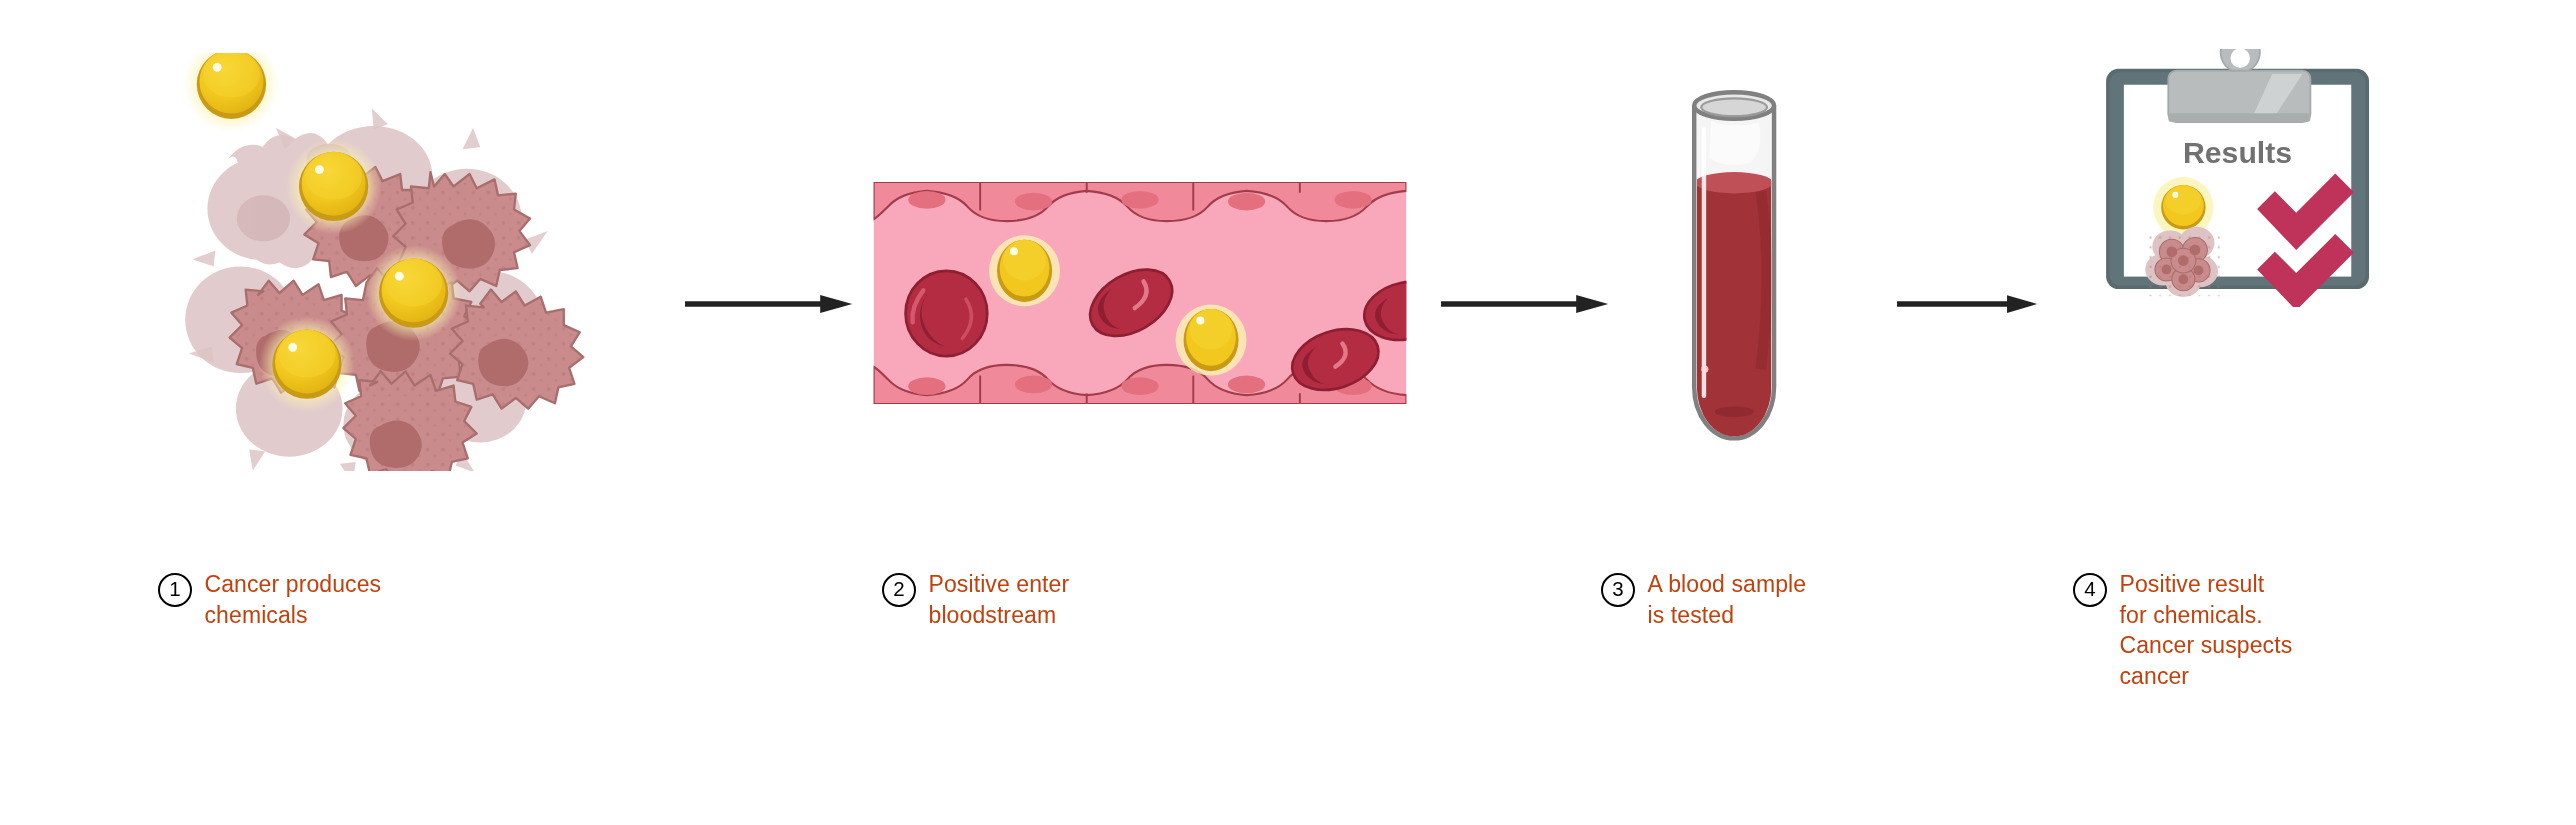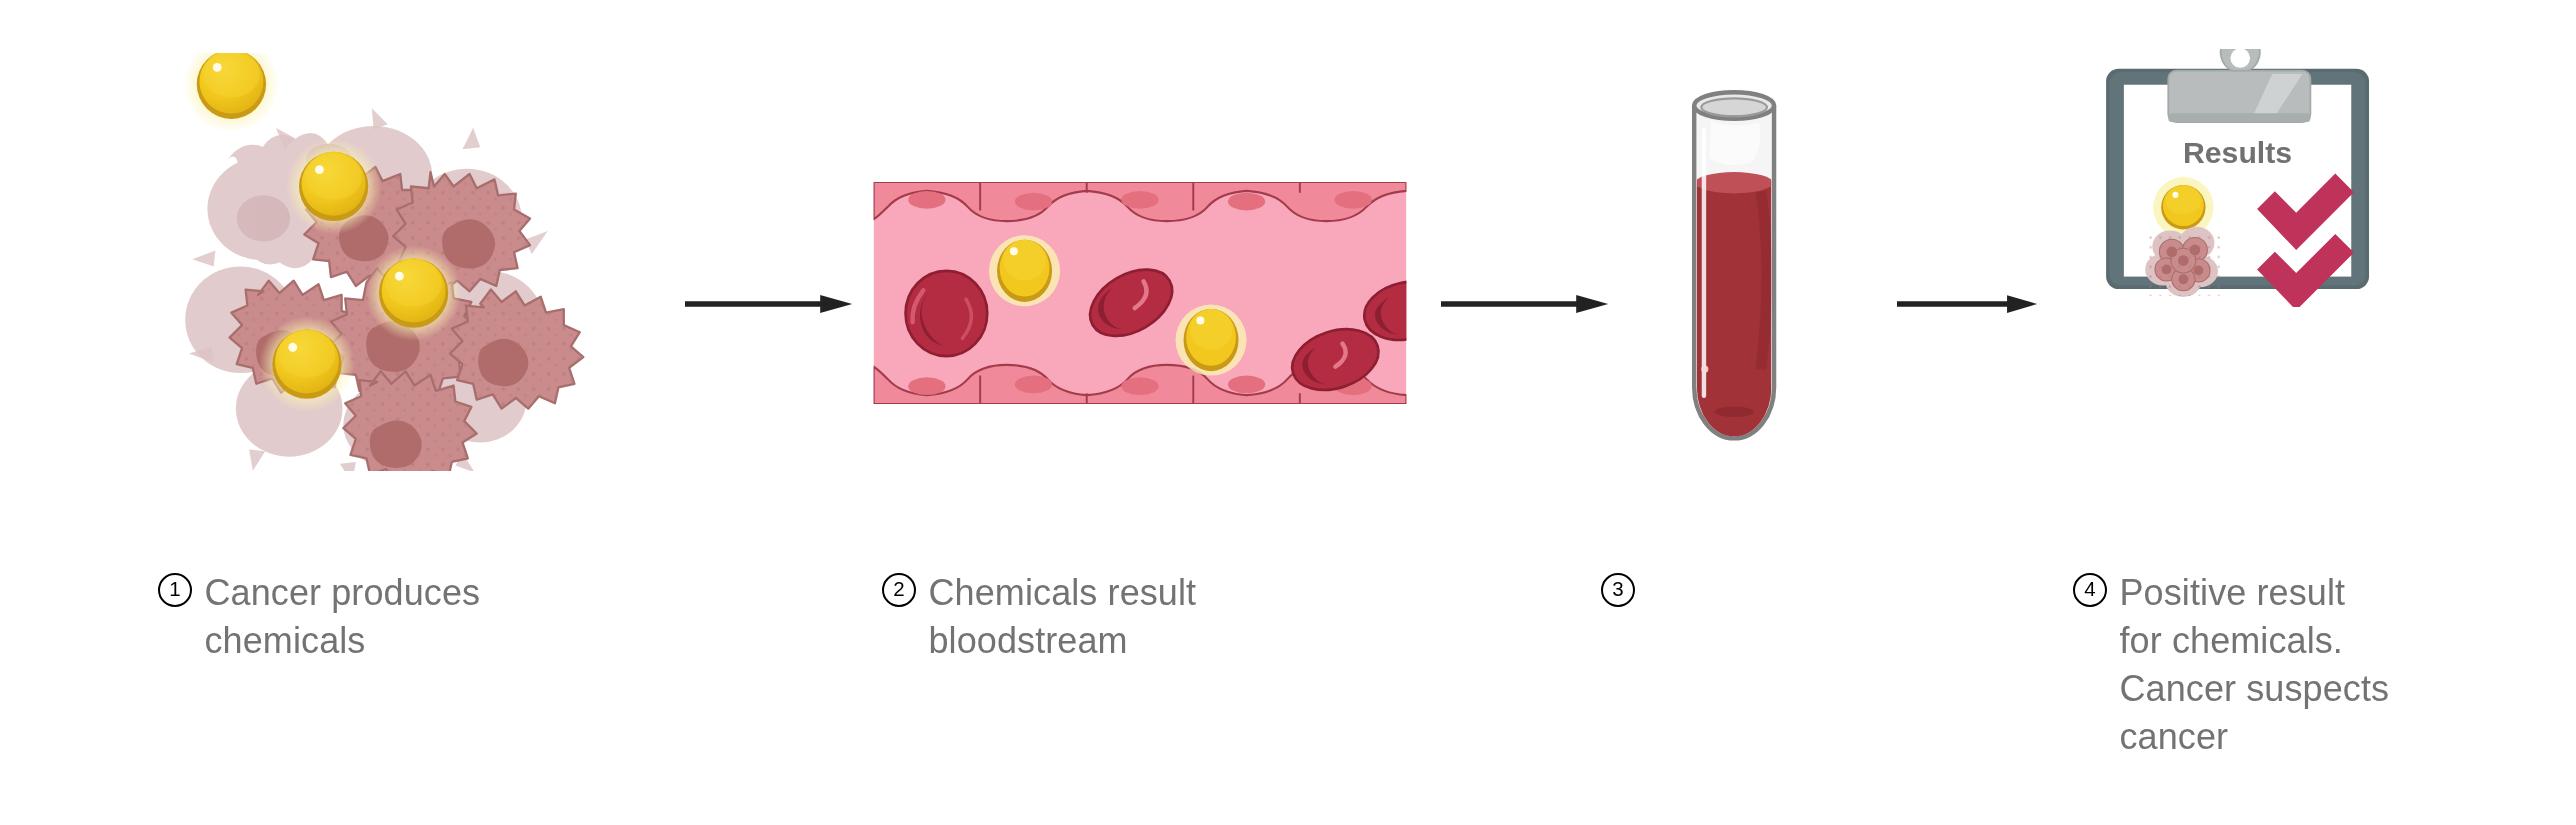--- a/index.html
+++ b/index.html
@@ -37,23 +37,23 @@
     box-sizing: border-box;
     display: flex;
     align-items: center;
     justify-content: center;
     font-size: 20.5px;
     line-height: 1;
     color: #000000;
     margin-top: 3.6px;
   }
   .caption-text {
-    font-size: 36px;
+    font-size: 23px;
     line-height: 1.33;
-    color: #737373;
+    color: #c2410c;
     white-space: pre-line;
     letter-spacing: 0.1px;
   }
   .arrow {
     position: absolute;
   }
 </style>
 </head>
 <body>
 
@@ -376,26 +376,28 @@
   </div>
 
   <div class="caption" style="left:158px; top:569px; width:374px;">
     <div class="badge">1</div>
     <div class="caption-text">Cancer produces
 chemicals</div>
   </div>
 
   <div class="caption" style="left:882px; top:569px; width:374px;">
     <div class="badge">2</div>
-    <div class="caption-text">Chemicals result
+    <div class="caption-text">Positive enter
 bloodstream</div>
   </div>
 
   <div class="caption" style="left:1601px; top:569px; width:356px;">
     <div class="badge">3</div>
+    <div class="caption-text">A blood sample
+is tested</div>
   </div>
 
   <div class="caption" style="left:2073px; top:569px; width:374px;">
     <div class="badge">4</div>
     <div class="caption-text">Positive result
 for chemicals.
 Cancer suspects
 cancer</div>
   </div>
 

